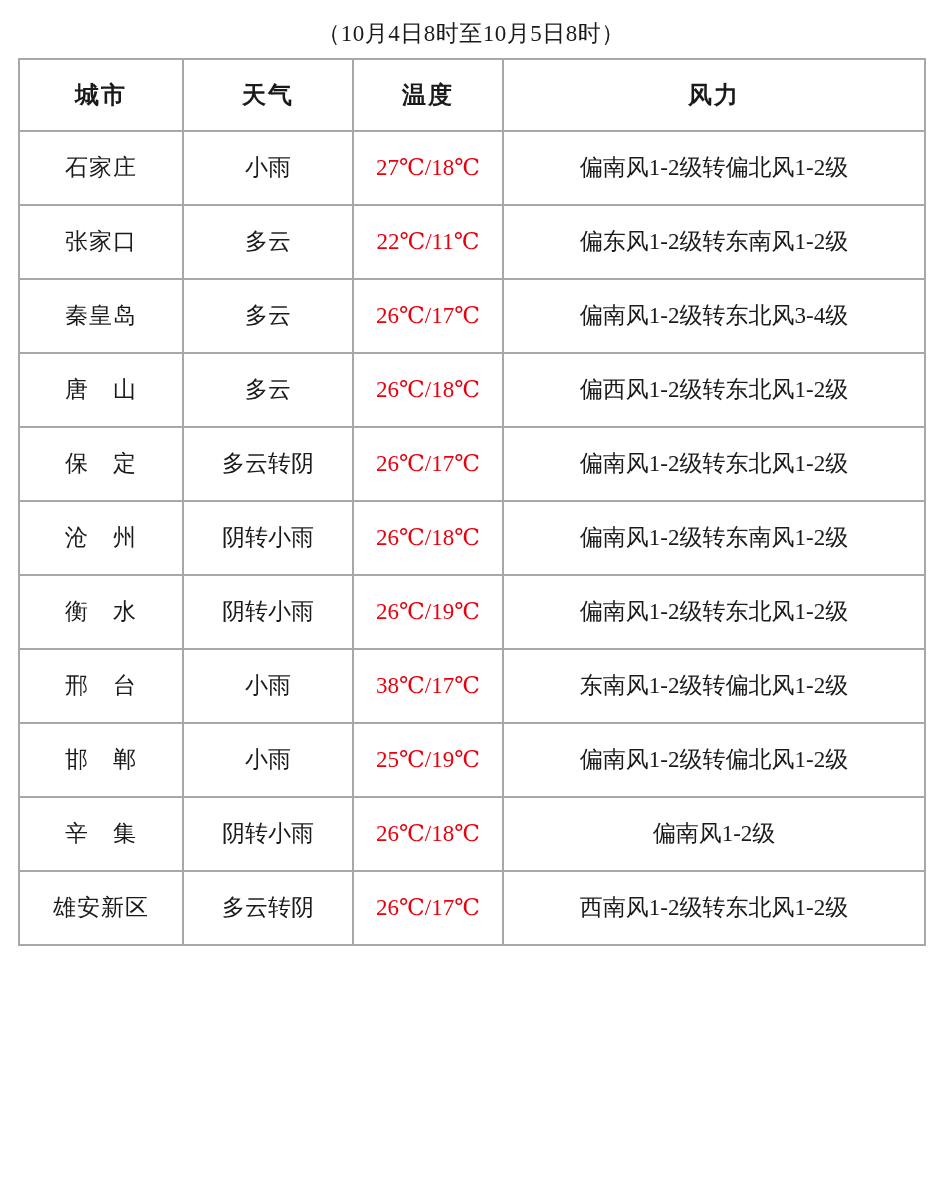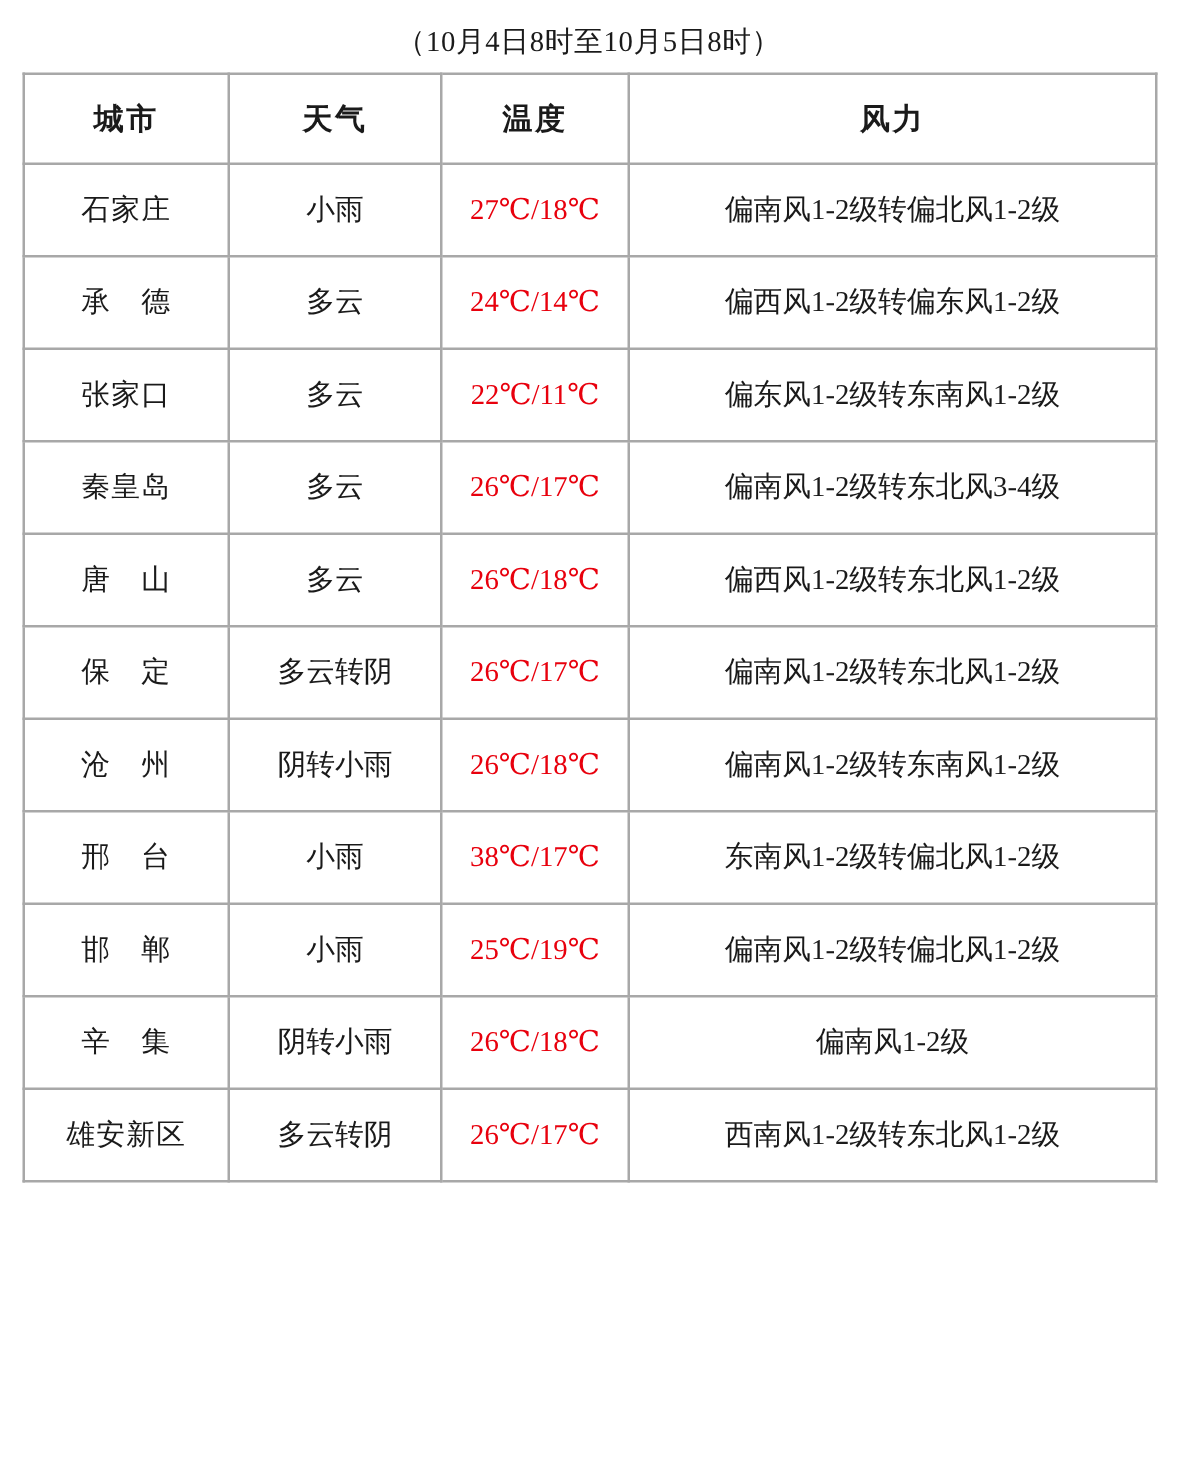--- a/index.html
+++ b/index.html
@@ -101,26 +101,20 @@
         </tr>
       </thead>
       <tbody>
         <tr>
           <td class="city">石家庄</td>
           <td class="wx">小雨</td>
           <td class="temp">27℃/18℃</td>
           <td class="wind">偏南风1-2级转偏北风1-2级</td>
         </tr>
         <tr>
-          <td class="city">承　德</td>
-          <td class="wx">多云</td>
-          <td class="temp">24℃/14℃</td>
-          <td class="wind">偏西风1-2级转偏东风1-2级</td>
-        </tr>
-        <tr>
           <td class="city">张家口</td>
           <td class="wx">多云</td>
           <td class="temp">22℃/11℃</td>
           <td class="wind">偏东风1-2级转东南风1-2级</td>
         </tr>
         <tr>
           <td class="city">秦皇岛</td>
           <td class="wx">多云</td>
           <td class="temp">26℃/17℃</td>
           <td class="wind">偏南风1-2级转东北风3-4级</td>
@@ -135,20 +129,26 @@
           <td class="city">保　定</td>
           <td class="wx">多云转阴</td>
           <td class="temp">26℃/17℃</td>
           <td class="wind">偏南风1-2级转东北风1-2级</td>
         </tr>
         <tr>
           <td class="city">沧　州</td>
           <td class="wx">阴转小雨</td>
           <td class="temp">26℃/18℃</td>
           <td class="wind">偏南风1-2级转东南风1-2级</td>
+        </tr>
+        <tr>
+          <td class="city">衡　水</td>
+          <td class="wx">阴转小雨</td>
+          <td class="temp">26℃/19℃</td>
+          <td class="wind">偏南风1-2级转东北风1-2级</td>
         </tr>
         <tr>
           <td class="city">邢　台</td>
           <td class="wx">小雨</td>
           <td class="temp">38℃/17℃</td>
           <td class="wind">东南风1-2级转偏北风1-2级</td>
         </tr>
         <tr>
           <td class="city">邯　郸</td>
           <td class="wx">小雨</td>

